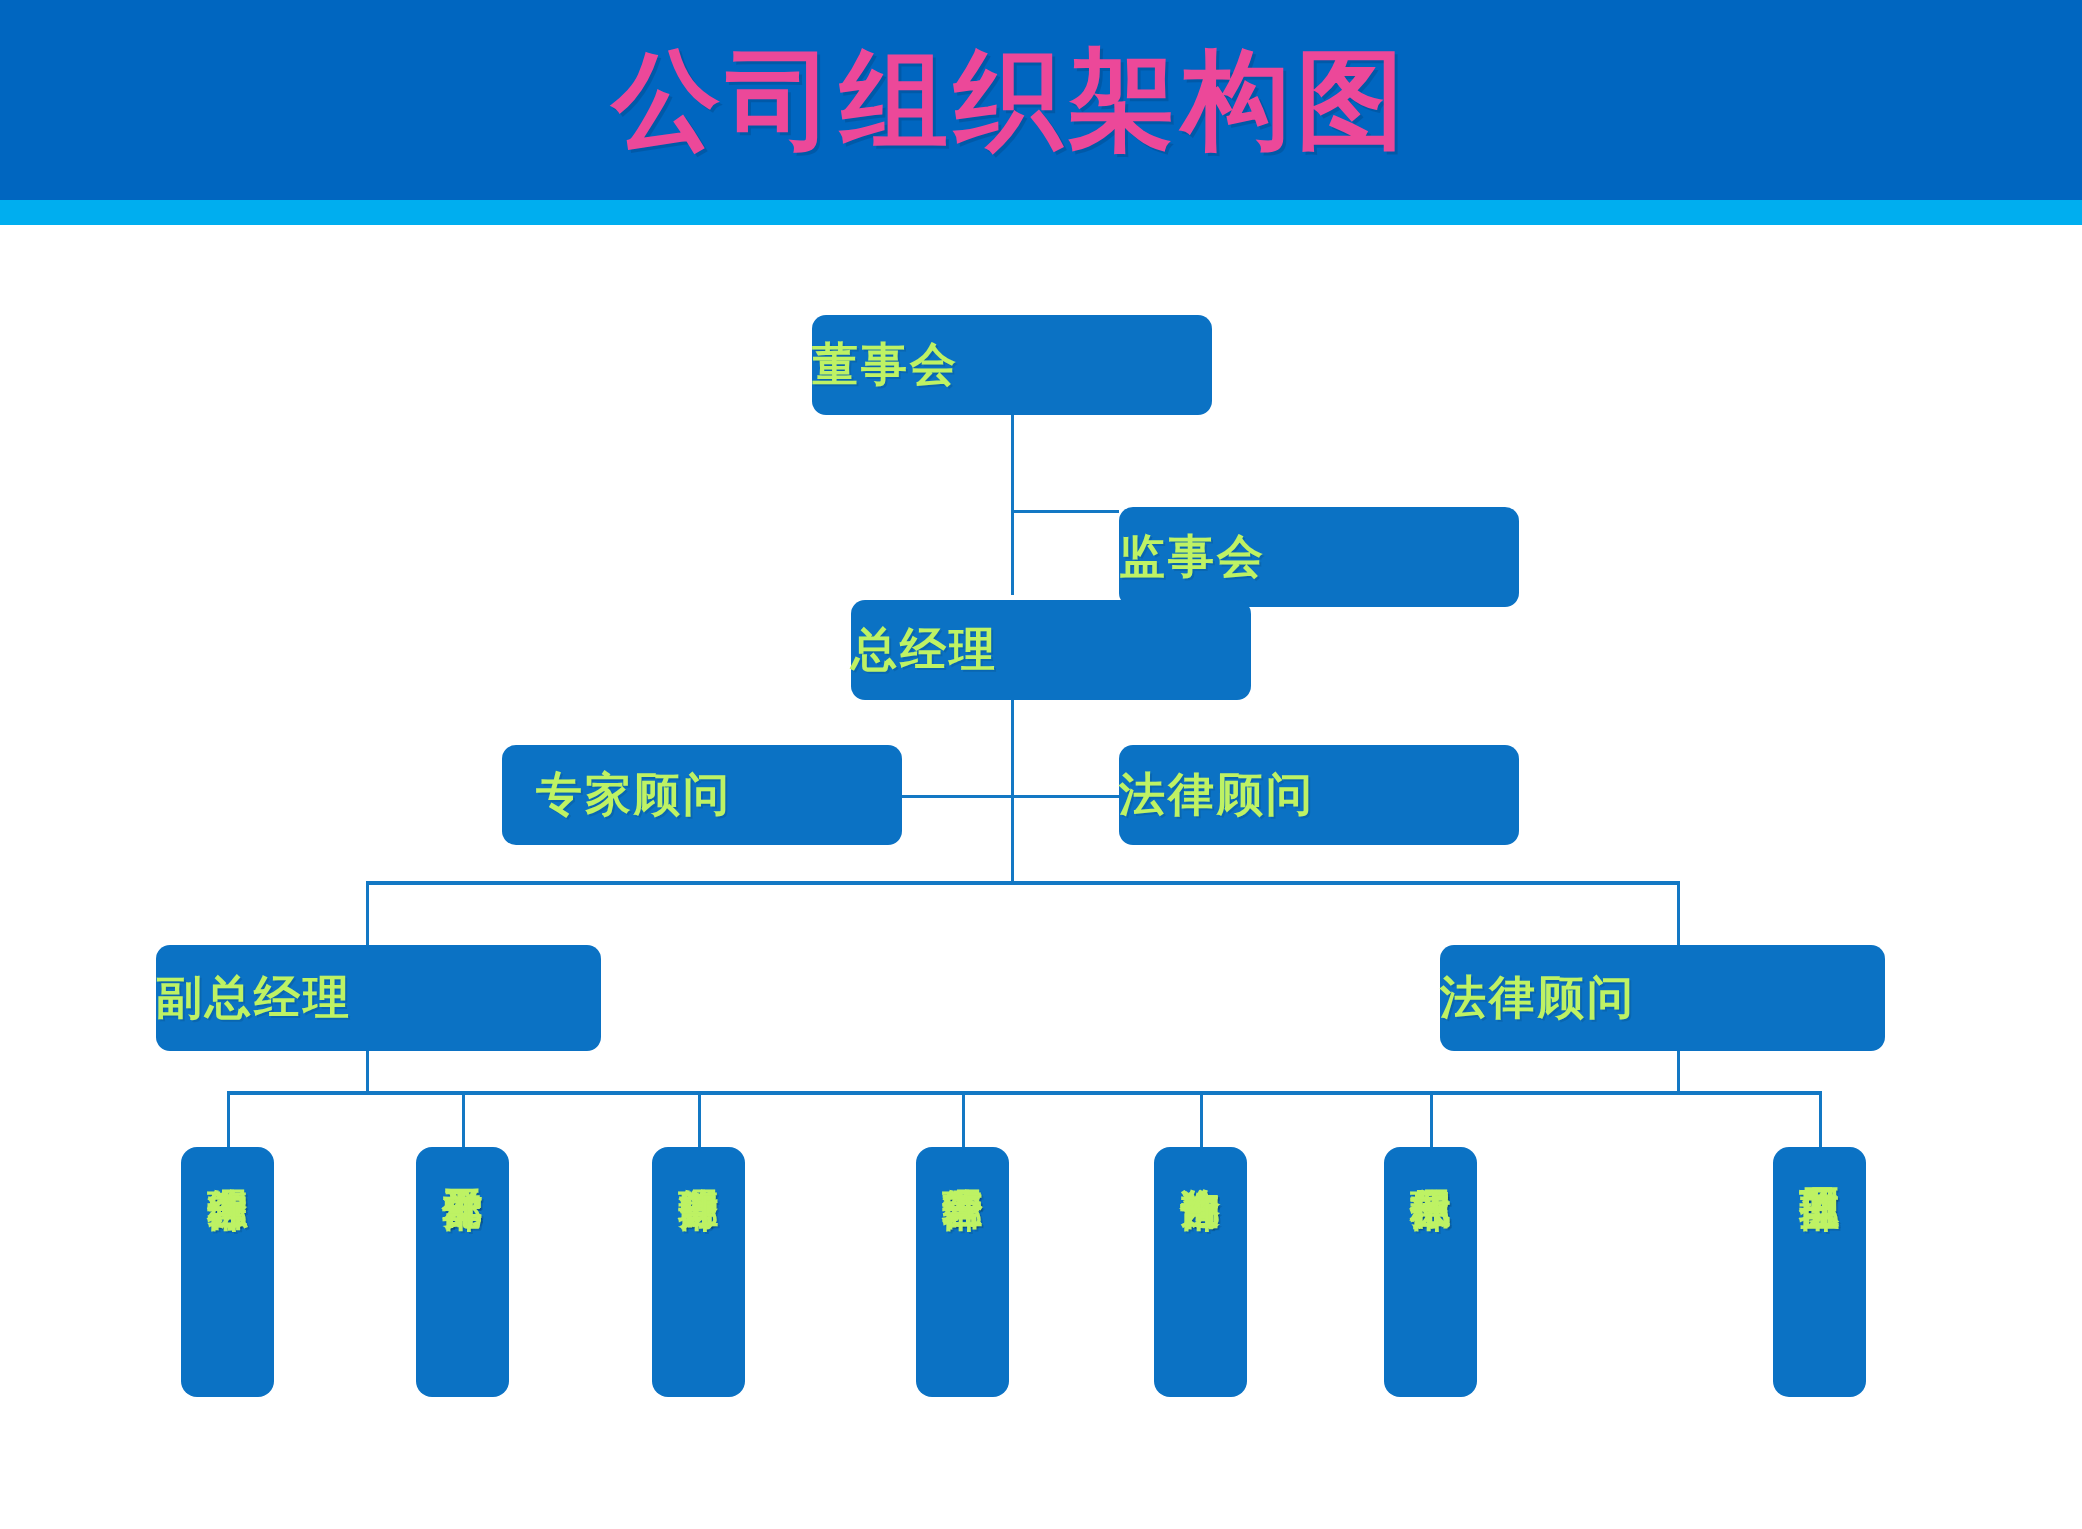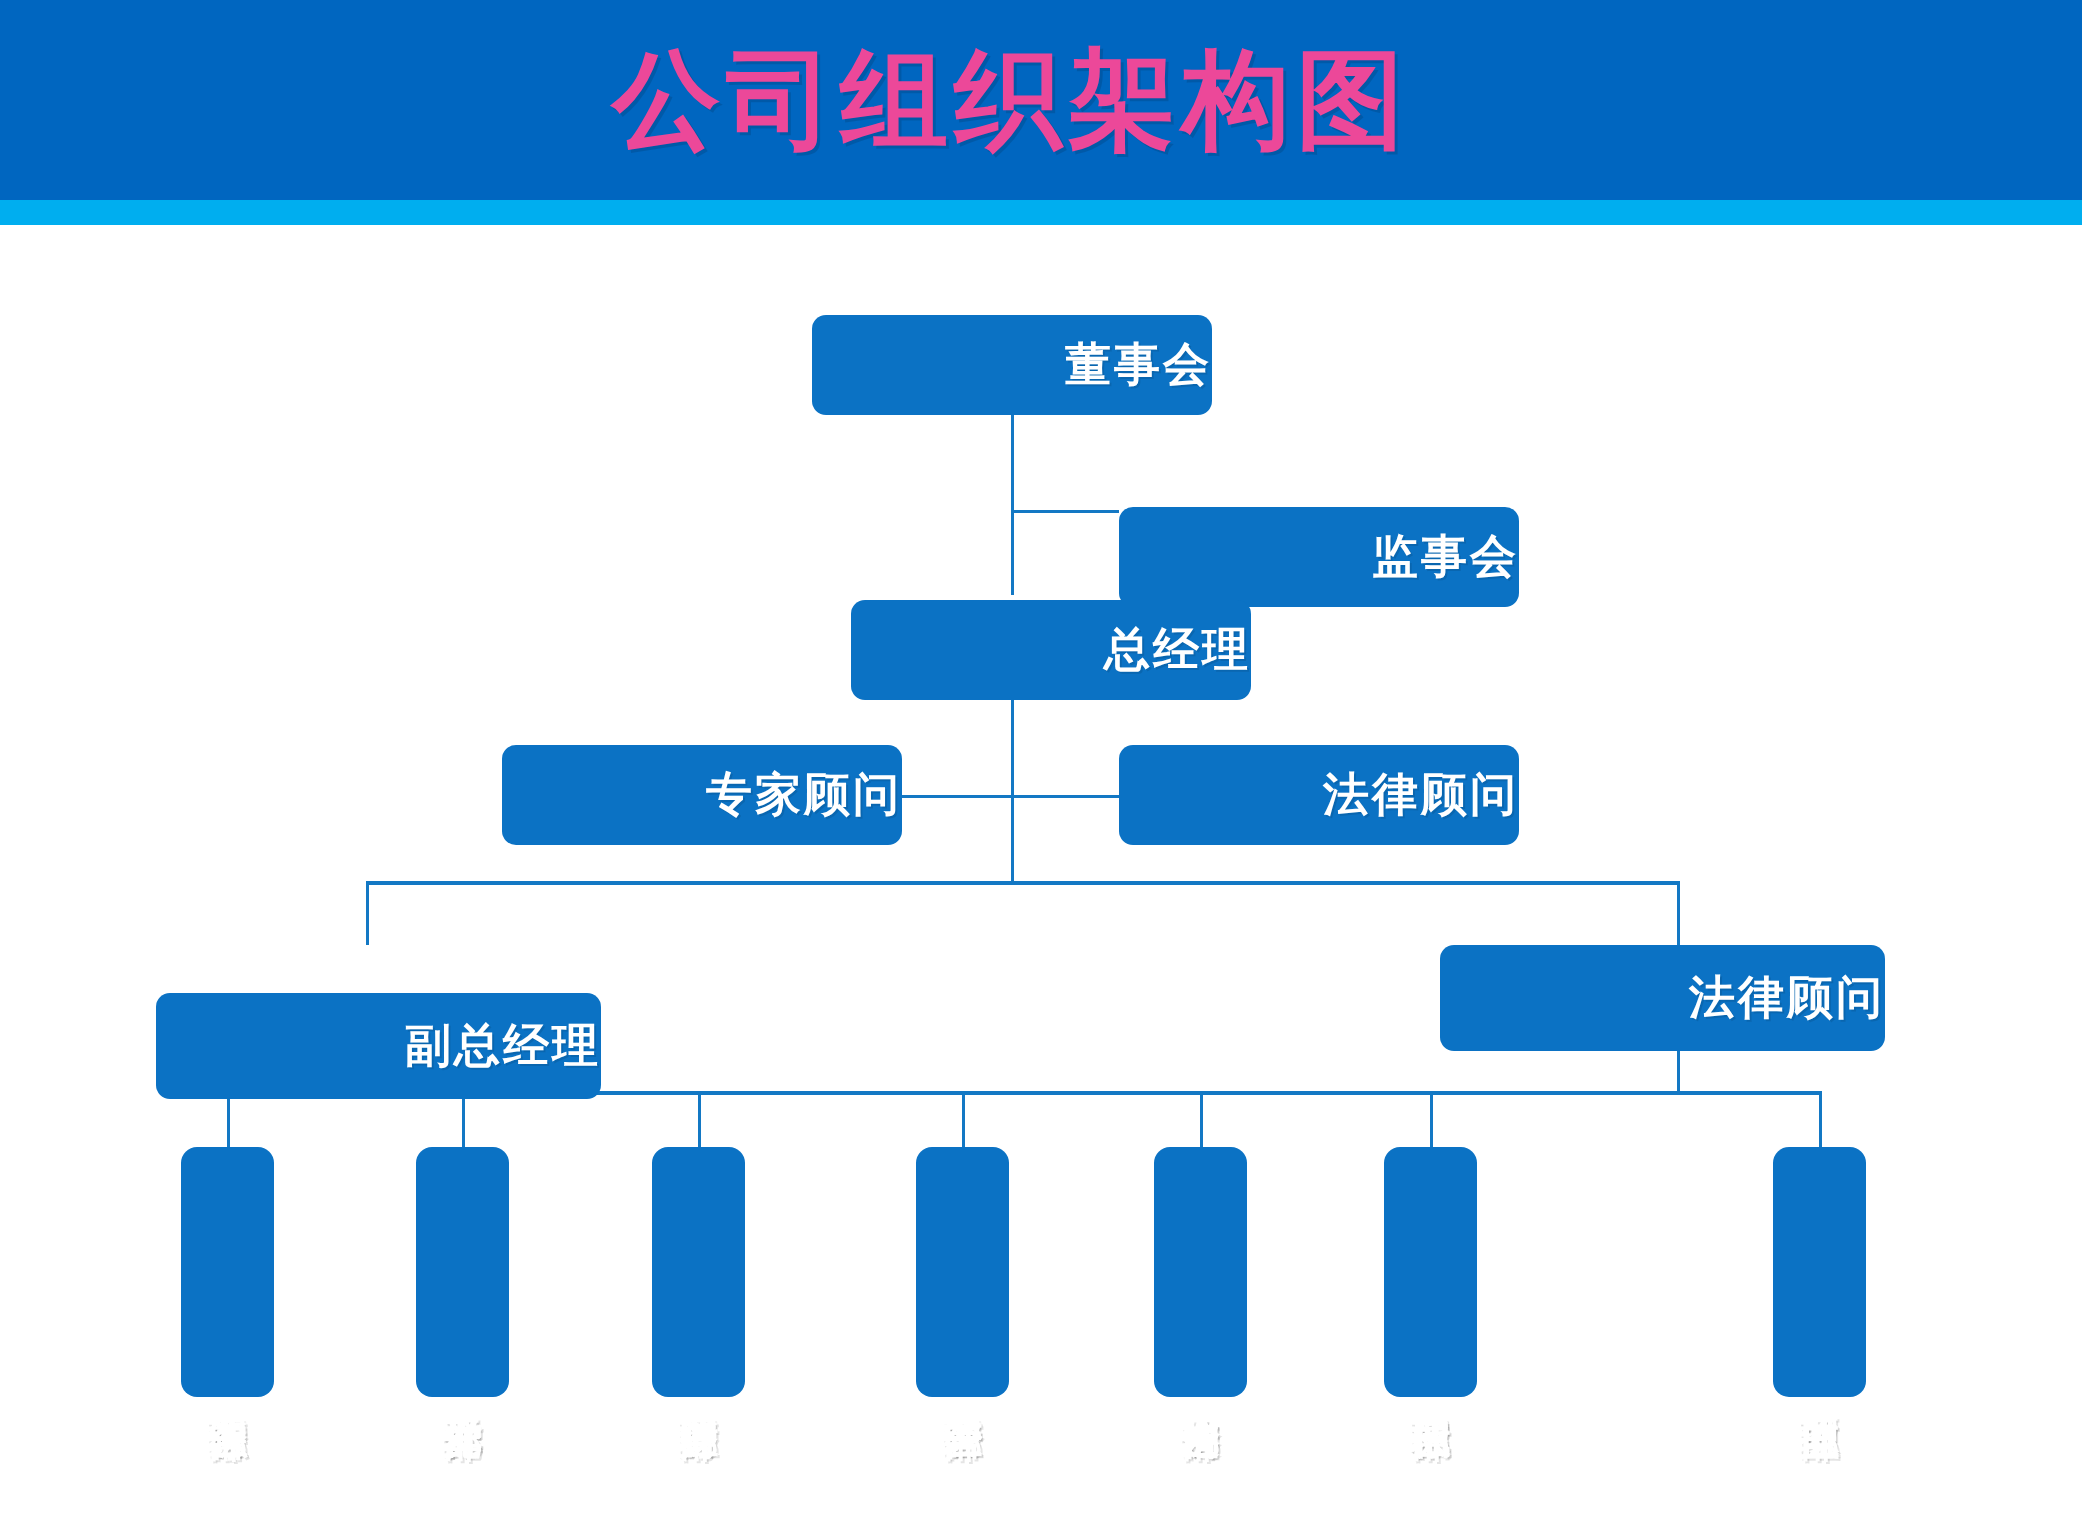--- a/index.html
+++ b/index.html
@@ -27,23 +27,23 @@
     text-shadow:3px 3px 0 rgba(0,0,0,0.12);
   }
   
   .chart{
     position:absolute;left:0;top:225px;width:2082px;height:1304px;
   }
   
   .node{
     position:absolute;
     background:#0b72c4;
-    color:#ffffff;
+    color:#bef264;
     border-radius:14px;
-    display:flex;align-items:center;justify-content:flex-end;
+    display:flex;align-items:center;justify-content:flex-start;
     font-weight:bold;
     text-align:center;
     box-sizing:border-box;
     text-shadow:2px 2px 0 rgba(0,0,0,0.10);
     z-index:3;
   }
   .node.lvl-1{font-size:46px;letter-spacing:3px;}
   .node.lvl-2{font-size:46px;letter-spacing:3px;}
   .node.lvl-3{font-size:46px;letter-spacing:3px;}
   .node.lvl-4{font-size:46px;letter-spacing:3px;}
@@ -108,21 +108,21 @@
     <span>总经理</span>
   </div>
 
   <div class="node lvl-4" style="left:502px;top:520px;width:400px;height:100px;padding-left:34px;">
     <span>专家顾问</span>
   </div>
   <div class="node lvl-4" style="left:1119px;top:520px;width:400px;height:100px;">
     <span>法律顾问</span>
   </div>
 
-  <div class="node lvl-4" style="left:156px;top:720px;width:445px;height:106px;margin-top:48px;">
+  <div class="node lvl-4" style="left:156px;top:720px;width:445px;height:106px;">
     <span>副总经理</span>
   </div>
   <div class="node lvl-4" style="left:1440px;top:720px;width:445px;height:106px;">
     <span>法律顾问</span>
   </div>
 
   <div class="node dept" style="left:181px;top:922px;width:93px;height:250px;">
     <span>综合管理部</span>
   </div>
   <div class="node dept" style="left:416px;top:922px;width:93px;height:250px;">

